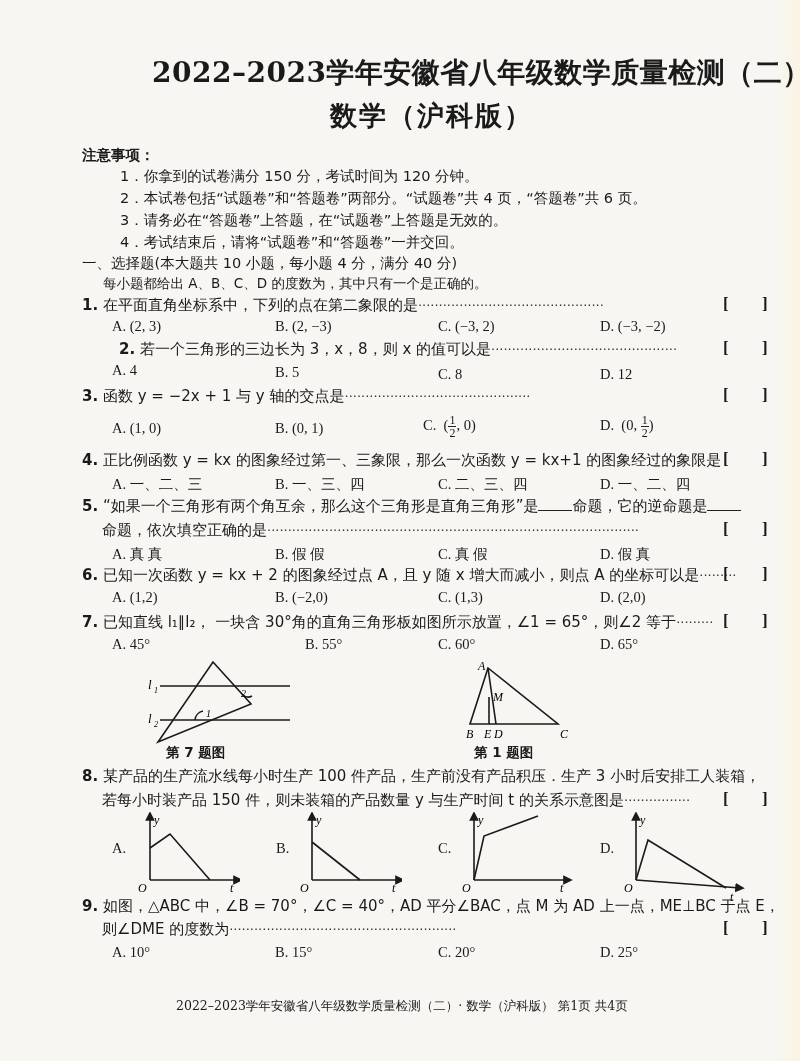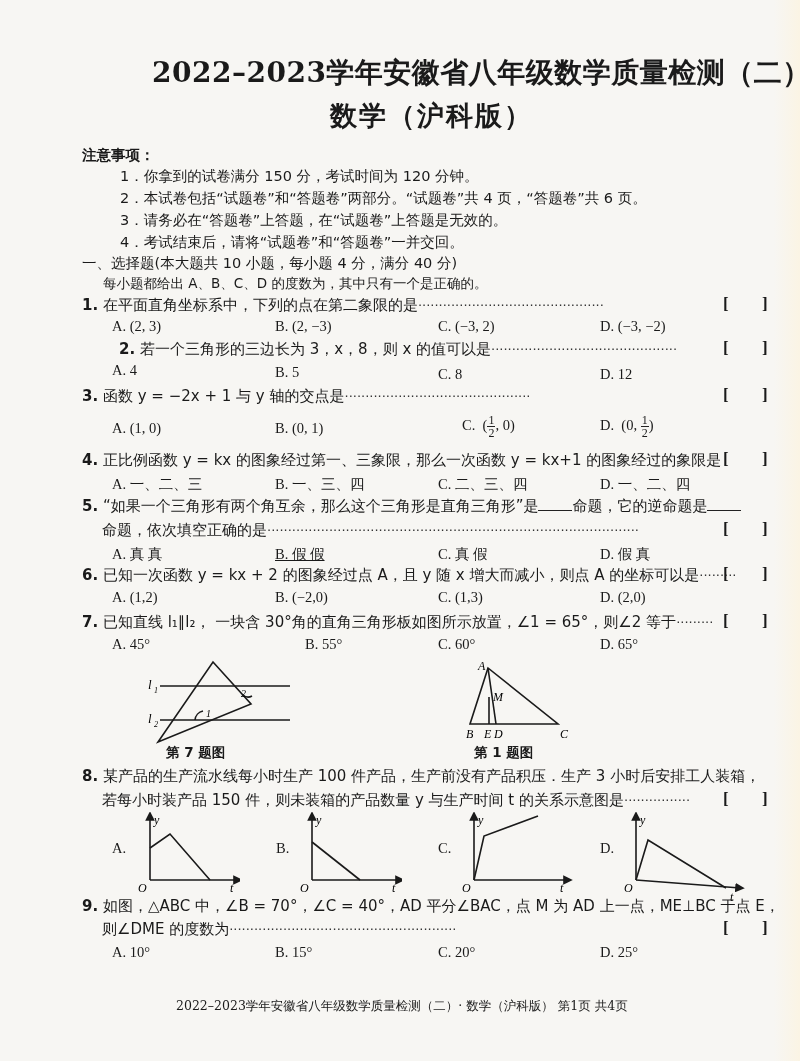--- a/index.html
+++ b/index.html
@@ -66,21 +66,21 @@
 <div class="abs opt" style="left:600px;top:366px;">D.  12</div>
 
 <div class="abs q" style="left:82px;top:387px;">
   <span class="qnum">3.</span>
   <span>函数 y = −2x + 1 与 y 轴的交点是</span><span class="dots">·············································</span>
 </div>
 <div class="abs bracket" style="left:723px;top:385px;">[</div>
 <div class="abs bracket" style="left:762px;top:385px;">]</div>
 <div class="abs opt" style="left:112px;top:420px;">A.  (1, 0)</div>
 <div class="abs opt" style="left:275px;top:420px;">B.  (0, 1)</div>
-<div class="abs opt" style="left:462px;top:414px;">C.&nbsp; (<span class="frac">
+<div class="abs opt" style="left:423px;top:414px;">C.&nbsp; (<span class="frac">
       <span>1</span>
       <span>2</span>
     </span>, 0)</div>
 <div class="abs opt" style="left:600px;top:414px;">D.&nbsp; (0, <span class="frac">
       <span>1</span>
       <span>2</span>
     </span>)</div>
 
 <div class="abs q" style="left:82px;top:451px;">
   <span class="qnum">4.</span>
@@ -96,21 +96,21 @@
 <div class="abs q" style="left:82px;top:497px;">
   <span class="qnum">5.</span>
   <span>“如果一个三角形有两个角互余，那么这个三角形是直角三角形”是</span><span class="blank"></span><span>命题，它的逆命题是</span><span class="blank"></span>
 </div>
 <div class="abs q" style="left:102px;top:521px;">
   <span>命题，依次填空正确的是</span><span class="dots">·············································</span><span class="dots">·············································</span>
 </div>
 <div class="abs bracket" style="left:723px;top:519px;">[</div>
 <div class="abs bracket" style="left:762px;top:519px;">]</div>
 <div class="abs opt" style="left:112px;top:545px;">A.  真 真</div>
-<div class="abs opt" style="left:275px;top:545px;text-decoration:underline;">B.  假 假</div>
+<div class="abs opt" style="left:275px;top:545px;">B.  假 假</div>
 <div class="abs opt" style="left:438px;top:545px;">C.  真 假</div>
 <div class="abs opt" style="left:600px;top:545px;">D.  假 真</div>
 
 <div class="abs q" style="left:82px;top:566px;">
   <span class="qnum">6.</span>
   <span>已知一次函数 y = kx + 2 的图象经过点 A，且 y 随 x 增大而减小，则点 A 的坐标可以是</span><span class="dots">·········</span>
 </div>
 <div class="abs bracket" style="left:723px;top:564px;">[</div>
 <div class="abs bracket" style="left:762px;top:564px;">]</div>
 <div class="abs opt" style="left:112px;top:589px;">A.  (1,2)</div>

